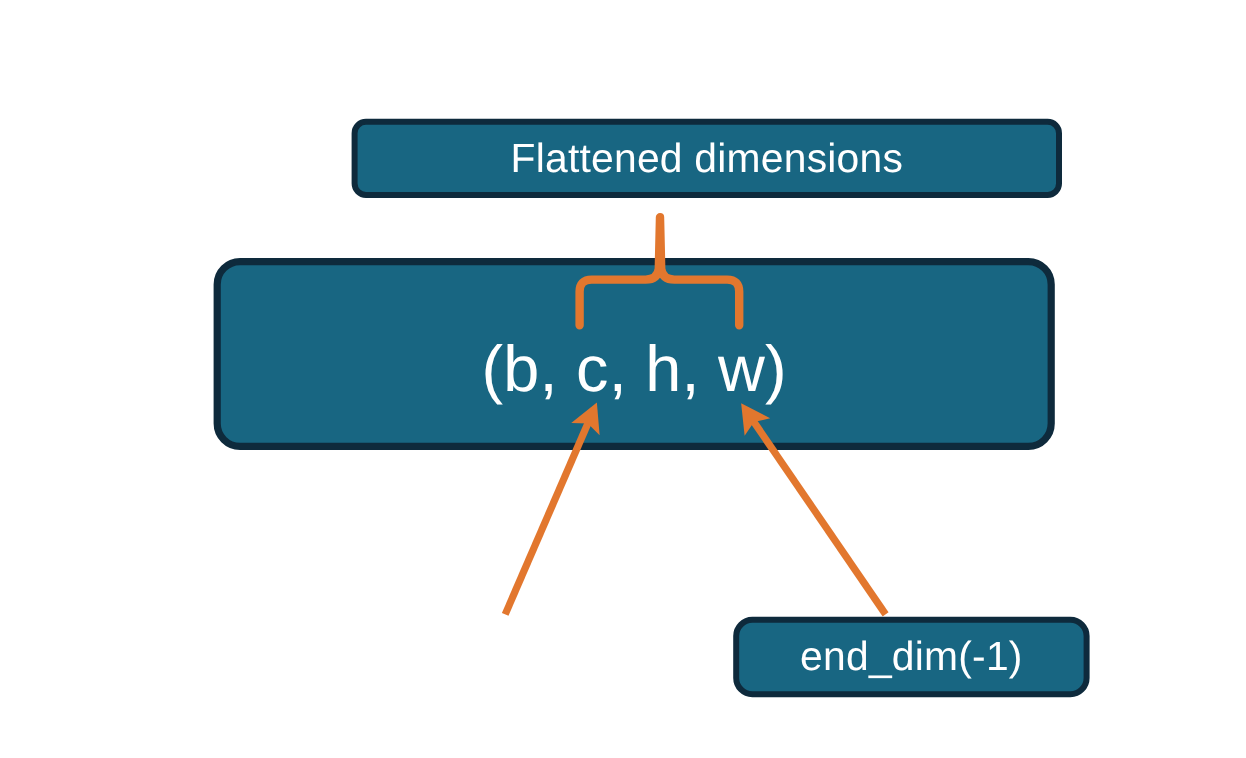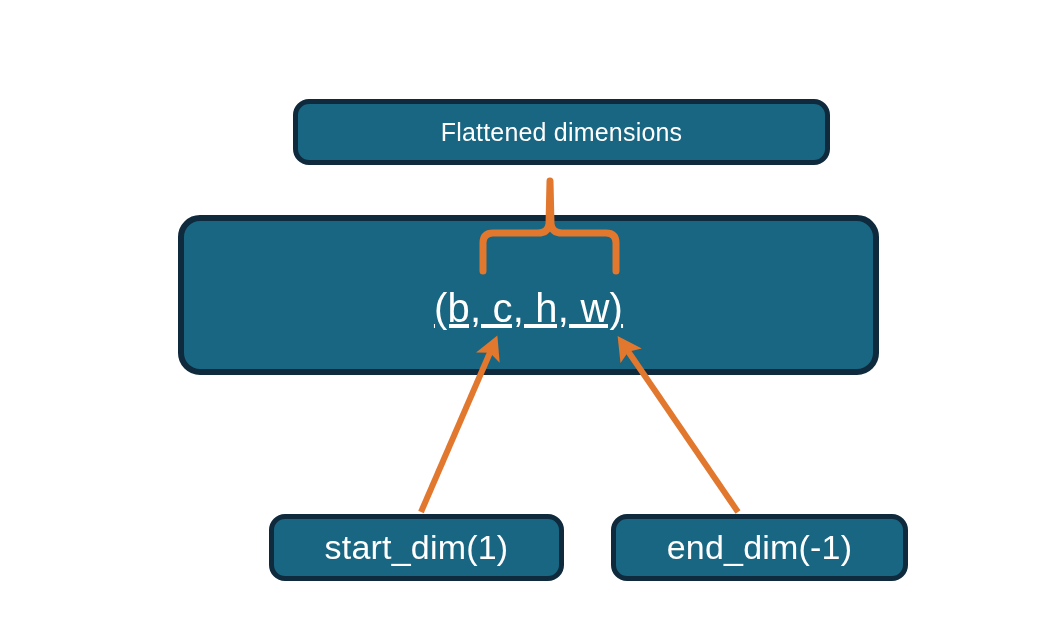--- a/index.html
+++ b/index.html
@@ -30,46 +30,46 @@
     font-weight: 400;
     letter-spacing: 0.2px;
     white-space: nowrap;
     z-index: 1;
   }
 
   
   #node-flattened {
     left: 293px;
     top: 99px;
-    width: 537px;
+    width: 592px;
     height: 66px;
-    font-size: 25px;
+    font-size: 34px;
+    border-radius: 12px;
   }
 
   
   #node-shape {
     left: 178px;
     top: 215px;
     width: 701px;
     height: 160px;
     border-radius: 22px;
     border-width: 6px;
     font-size: 0;          
     display: block;
   }
   #shape-label {
     position: absolute;
     left: 0;
     right: 0;
     top: 55px;
     text-align: center;
-    font-size: 40px;
+    font-size: 54px;
     color: #ffffff;
     line-height: 64px;
-    text-decoration: underline;
   }
 
   
   #node-start-dim {
     left: 269px;
     top: 514px;
     width: 295px;
     height: 67px;
     font-size: 34px;
   }
@@ -99,23 +99,20 @@
 <div id="canvas">
 
   <div class="node" id="node-flattened">
     <span>Flattened dimensions</span>
   </div>
 
   <div class="node" id="node-shape">
     <div id="shape-label">(b, c, h, w)</div>
   </div>
 
-  <div class="node" id="node-start-dim">
-    <span>start_dim(1)</span>
-  </div>
 
   <div class="node" id="node-end-dim">
     <span>end_dim(-1)</span>
   </div>
 
   <svg id="connectors" viewBox="0 0 1038 632">
 
     <defs>
       <marker id="arrowhead" markerWidth="4.2" markerHeight="4.6" refX="3.0" refY="2.3" orient="auto" markerUnits="strokeWidth">
         <path d="M 0,0.15 L 4.0,2.3 L 0,4.45 L 0.85,2.3 Z" fill="#e2772e"></path>

